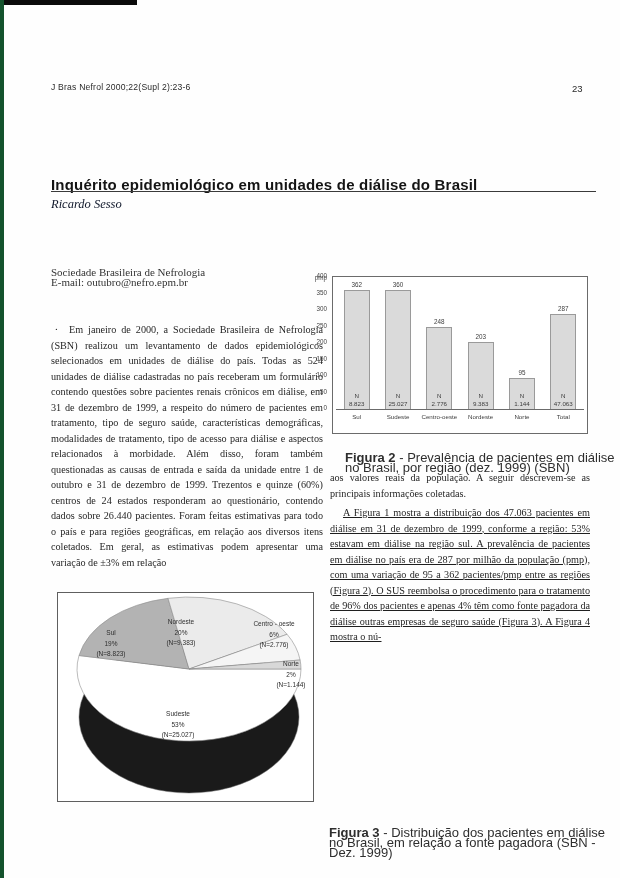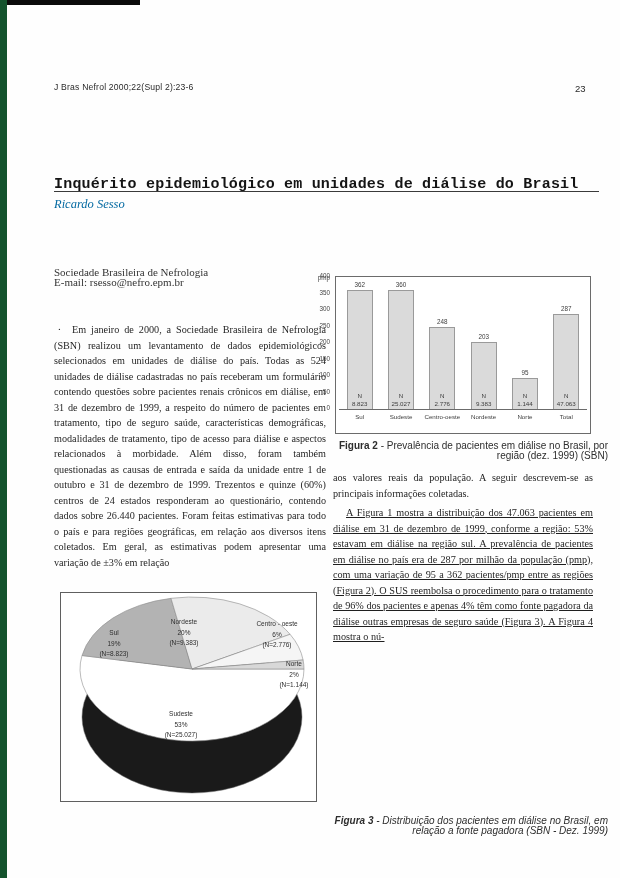--- a/index.html
+++ b/index.html
@@ -1,31 +1,31 @@
 <!DOCTYPE html>
 <html><head>
 <meta charset="utf-8">
 <style>
   html,body{margin:0;padding:0;background:#9a9a9a;}
   .page{
     position:relative; width:620px; height:878px; background:#fefefe;
     font-family:"Liberation Serif", serif; color:#222; overflow:hidden;
-    border-left:7px solid #14532d; box-sizing:border-box;
+    border-left:4px solid #14532d; box-sizing:border-box;
   }
   .scan-strip{position:absolute; left:0; top:0; width:133px; height:5px; background:#0b0b0b;}
   .jref{position:absolute; left:47px; top:82px; font-family:"Liberation Sans",sans-serif;
         font-size:8.6px; color:#2a2a2a; letter-spacing:.2px;}
   .pnum{position:absolute; left:568px; top:83px; font-family:"Liberation Sans",sans-serif;
         font-size:9.5px; color:#2a2a2a;}
   .title{position:absolute; left:47px; top:166px; width:545px;
-         font-family:Liberation Mono, monospace; font-weight:bold; font-size:15px;
+         font-family:Liberation Sans, sans-serif; font-weight:bold; font-size:15px;
          color:#141414; letter-spacing:.2px;}
   .title-rule{position:absolute; left:47px; top:191px; width:545px; height:0;
          border-top:1.4px solid #3a3a3a;}
-  .author{position:absolute; left:47px; top:197px; font-style:italic; font-size:12.5px; color:#0369a1;}
+  .author{position:absolute; left:47px; top:197px; font-style:italic; font-size:12.5px; color:#0f172a;}
   .affil{position:absolute; left:47px; top:267px; font-size:11px; line-height:10px; color:#333;}
   .bodycol{font-size:10.2px; line-height:15.5px; text-align:justify; color:#1f1f1f;}
   .leftcol{position:absolute; left:47px; top:322px; width:272px; z-index:1;}
   .leftcol p{margin:0; text-indent:18px;}
   .leadmark{position:absolute; left:51px; top:320px; z-index:1; font-size:11px; color:#222;}
   .rightcol{position:absolute; left:322px; top:466px; width:268px;}
   .rightcol p{margin:4px;}
   .rightcol p.indent{text-indent:13px;text-decoration:underline;}
 
   
@@ -43,26 +43,26 @@
              border-bottom:none; box-sizing:border-box;}
   .fig2 .bval{position:absolute; top:-10px; left:50%; transform:translateX(-50%);
               font-family:"Liberation Sans",sans-serif; font-size:6.3px; color:#3d3d3d; white-space:nowrap;}
   .fig2 .bn{position:absolute; bottom:2px; left:0; width:100%; text-align:center;
             font-family:"Liberation Sans",sans-serif; font-size:6.2px; line-height:7.5px; color:#3d3d3d;}
   .fig2 .cats{position:absolute; left:3px; right:3px; top:136px; display:flex;}
   .fig2 .cats span{flex:1; text-align:center; font-family:"Liberation Sans",sans-serif;
                    font-size:6.2px; color:#3d3d3d; white-space:nowrap;}
 
   
-  .caption{position:absolute; margin:4px; font-family:"Liberation Sans",sans-serif;
-           font-size:10px; line-height:10px; color:#2e2e2e;text-align:right;}
+  .caption{position:absolute; margin:16px; font-family:"Liberation Sans",sans-serif;
+           font-size:13px; line-height:10px; color:#2e2e2e;}
   .caption b{font-weight:bold;}
   .cap2{left:325px; top:437px; width:272px;}
   .cap1{left:55px;  top:810px; width:252px;}
-  .cap3{left:319px; top:812px; width:278px;font-style:italic;}
+  .cap3{left:309px; top:812px; width:278px;}
 
   
   .piefig{position:absolute; margin:0; border:1px solid #5f5f5f; background:#fff;}
   .fig1{left:53px; top:592px; width:255px; height:208px;}
   .fig3{left:325px; top:653px; width:282px; height:150px;}
   .pie-label{position:absolute; transform:translateX(-50%); text-align:center;
              font-family:"Liberation Sans",sans-serif; font-size:6.5px; line-height:10.5px;
              color:#2e2e2e; white-space:nowrap;}
   .pie-ann{position:absolute; font-family:"Liberation Sans",sans-serif; font-size:6.6px;
            color:#3a3a3a; white-space:nowrap;}
@@ -77,21 +77,21 @@
 
   <div class="jref">J Bras Nefrol 2000;22(Supl 2):23-6</div>
   <div class="pnum">23</div>
 
   <h1 class="title">Inquérito epidemiológico em unidades de diálise do Brasil</h1>
   <div class="title-rule"></div>
   <div class="author">Ricardo Sesso</div>
 
   <div class="affil">
     <div>Sociedade Brasileira de Nefrologia</div>
-    <div>E-mail: rsesso@nefro.epm.br</div>
+    <div>E-mail: outubro@nefro.epm.br</div>
   </div>
 
   <span class="leadmark">.</span>
   <div class="bodycol leftcol">
     <p>Em janeiro de 2000, a Sociedade Brasileira de Nefrologia (SBN) realizou um levantamento de dados epidemiológicos selecionados em unidades de diálise do país. Todas as 524 unidades de diálise cadastradas no país receberam um formulário contendo questões sobre pacientes renais crônicos em diálise, em 31 de dezembro de 1999, a respeito do número de pacientes em tratamento, tipo de seguro saúde, características demográficas, modalidades de tratamento, tipo de acesso para diálise e aspectos relacionados à morbidade. Além disso, foram também questionadas as causas de entrada e saída da unidade entre 1 de outubro e 31 de dezembro de 1999. Trezentos e quinze (60%) centros de 24 estados responderam ao questionário, contendo dados sobre 26.440 pacientes. Foram feitas estimativas para todo o país e para regiões geográficas, em relação aos diversos itens coletados. Em geral, as estimativas podem apresentar uma variação de ±3% em relação</p>
   </div>
 
   <div class="bodycol rightcol">
     <p>aos valores reais da população. A seguir descrevem-se as principais informações coletadas.</p>
     <p class="indent">A Figura 1 mostra a distribuição dos 47.063 pacientes em diálise em 31 de dezembro de 1999, conforme a região: 53% estavam em diálise na região sul. A prevalência de pacientes em diálise no país era de 287 por milhão da população (pmp), com uma variação de 95 a 362 pacientes/pmp entre as regiões (Figura 2). O SUS reembolsa o procedimento para o tratamento de 96% dos pacientes e apenas 4% têm como fonte pagadora da diálise outras empresas de seguro saúde (Figura 3). A Figura 4 mostra o nú-</p>

